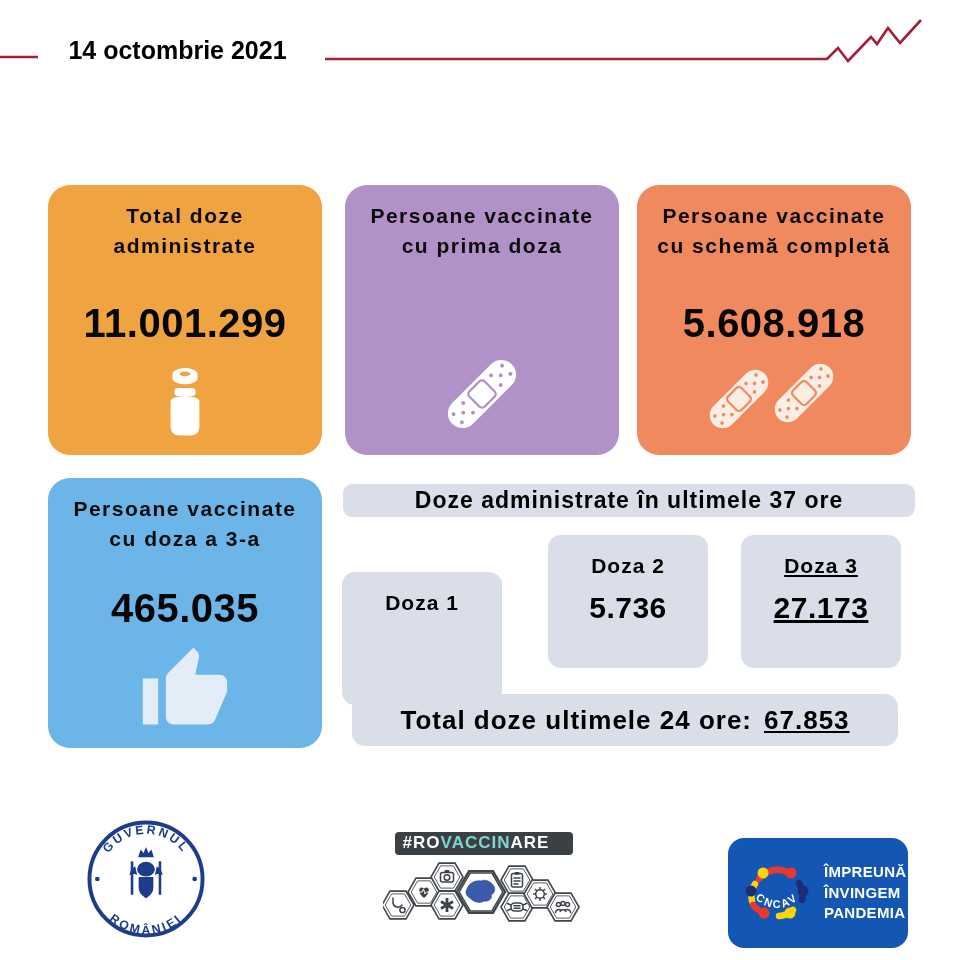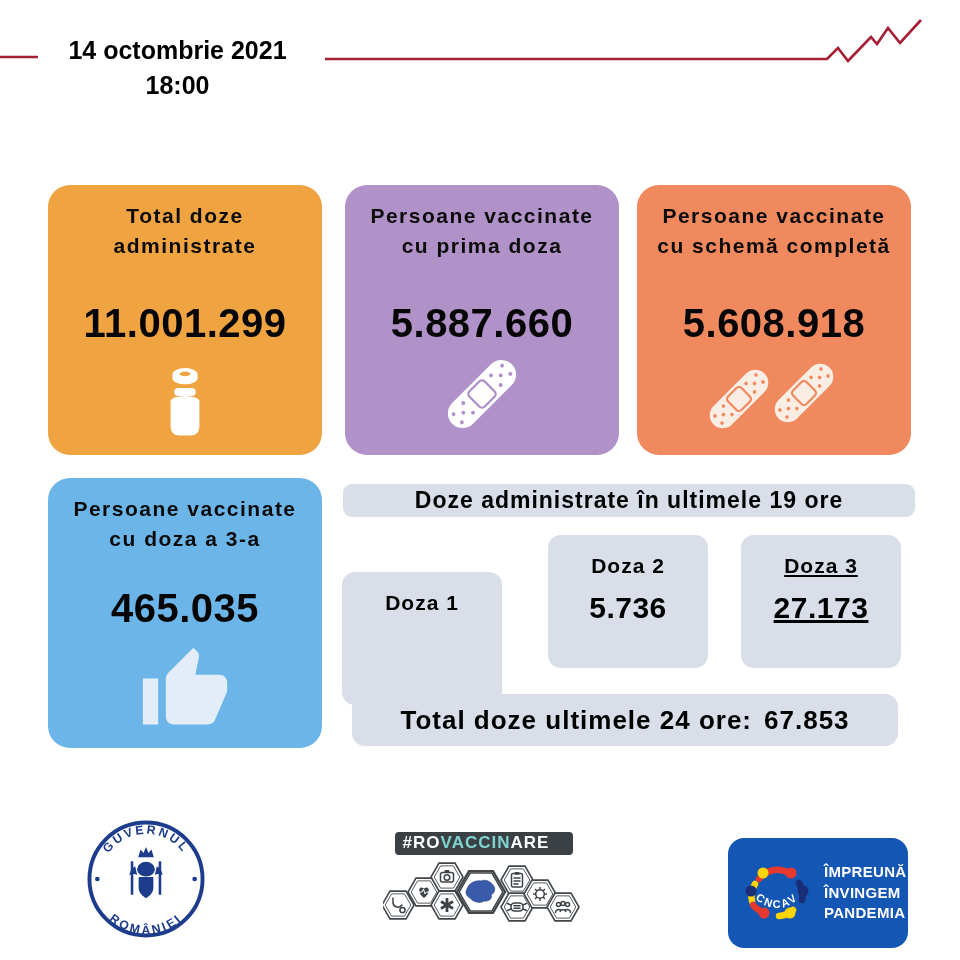--- a/index.html
+++ b/index.html
@@ -26,21 +26,21 @@
   .card-icon{position:absolute;left:50%;transform:translateX(-50%);bottom:12px;}
   
   .hdr24{position:absolute;left:343px;top:484px;width:572px;height:33px;background:#D9DEE9;
     border-radius:9px;font-size:23px;font-weight:700;letter-spacing:1px;line-height:33px;text-align:center;}
   .doza{position:absolute;top:535px;width:160px;height:133px;background:#D9DEE9;border-radius:13px;text-align:center;}
   .doza.d0{left:342px;margin-top:37px;} .doza.d1{left:548px;} .doza.d2{left:741px;text-decoration:underline;}
   .doza-label{margin-top:19px;font-size:21px;font-weight:700;letter-spacing:1px;}
   .doza-value{margin-top:13px;font-size:30px;font-weight:700;letter-spacing:.5px;}
   .total{position:absolute;left:352px;top:694px;width:546px;height:52px;background:#D9DEE9;border-radius:13px;
     font-size:26px;font-weight:700;letter-spacing:1px;line-height:52px;text-align:center;}
-  .total .tv{margin-left:12px;}
+  .total .tv{margin-left:12px;text-decoration:underline;}
   
   .seal{position:absolute;left:87px;top:820px;}
   .rovac{position:absolute;left:383px;top:832px;width:202px;text-align:center;}
   .rv-banner{display:inline-block;background:#3B4045;color:#fff;border-radius:4px;
     padding:1px 24px 2px 8px;font-size:17px;font-weight:700;letter-spacing:1px;}
   .rv-banner .teal{color:#7FD4CF;}
   .rv-hex{display:block;margin-top:2px;}
   .cncav{position:absolute;left:728px;top:838px;width:180px;height:110px;background:#1356B4;border-radius:16px;
     display:flex;align-items:center;}
   .cncav-emblem{flex:0 0 auto;margin-left:6px;}
@@ -55,42 +55,40 @@
 <body>
 
 <div class="page">
 
   <svg class="pulse" viewBox="0 0 960 100">
     <path d="M0 57 H38 M325 59 H827 L838 48 L848 61 L871 37 L877 44 L888 28 L900 43 L921 20" fill="none" stroke="#A32036" stroke-width="2.6"></path>
   </svg>
 
   <div class="datebox">
     <div>14 octombrie 2021</div>
-    <div>18:00</div>
   </div>
 
   <section class="card c0">
     <div class="card-title pre">Total doze
 administrate</div>
     <div class="card-value">11.001.299</div>
     <svg class="card-icon" width="54" height="76" viewBox="0 0 60 84">
       <g fill="#FFFFFF">
         <path d="M16 8 a14 7 0 0 1 28 0 v4 a14 7 0 0 1 -28 0 z"></path>
         <ellipse cx="30" cy="7.5" rx="6" ry="2.6" fill="#F0A341"></ellipse>
         <rect x="18" y="23" width="24" height="9" rx="4.5"></rect>
         <ellipse cx="30" cy="38" rx="16" ry="6"></ellipse>
         <path d="M14 38 h32 v28 q0 10 -10 10 h-12 q-10 0 -10 -10 z"></path>
       </g>
     </svg>
   </section>
 
   <section class="card c1">
     <div class="card-title pre">Persoane vaccinate
 cu prima doza</div>
-    <div class="card-value">5.887.660</div>
     <svg class="card-icon" width="98" height="98" viewBox="-50 -50 100 100">
       <g transform="rotate(-45)">
         <rect x="-43" y="-15" width="86" height="30" rx="15" fill="#fff"></rect>
         <rect x="-11" y="-11" width="22" height="22" rx="4" fill="#fff" stroke="#B192C8" stroke-width="2.4"></rect>
         <g fill="#B192C8">
           <circle cx="-35" cy="-6" r="2"></circle>
             <circle cx="-35" cy="6" r="2"></circle>
             <circle cx="-27" cy="0" r="2"></circle>
           <circle cx="-20" cy="-7" r="2"></circle>
             <circle cx="-20" cy="7" r="2"></circle>
@@ -146,21 +144,21 @@
 
   <section class="card c3">
     <div class="card-title pre">Persoane vaccinate
 cu doza a 3-a</div>
     <div class="card-value">465.035</div>
     <svg class="card-icon" width="92" height="92" viewBox="0 0 24 24">
       <path fill="#E2EDF8" d="M1 21h4V9H1v12zM23 10c0-1.1-.9-2-2-2h-6.31l.95-4.57.03-.32c0-.41-.17-.79-.44-1.06L14.17 1 7.59 7.59C7.22 7.95 7 8.45 7 9v10c0 1.1.9 2 2 2h9c.83 0 1.54-.5 1.84-1.22l3.02-7.05c.09-.23.14-.47.14-.73v-2z"></path>
     </svg>
   </section>
 
-  <div class="hdr24">Doze administrate în ultimele 19 ore</div>
+  <div class="hdr24">Doze administrate în ultimele 37 ore</div>
 
   <div class="doza d0">
     <div class="doza-label">Doza 1</div>
   </div>
   <div class="doza d1">
     <div class="doza-label">Doza 2</div>
     <div class="doza-value">5.736</div>
   </div>
   <div class="doza d2">
     <div class="doza-label">Doza 3</div>

